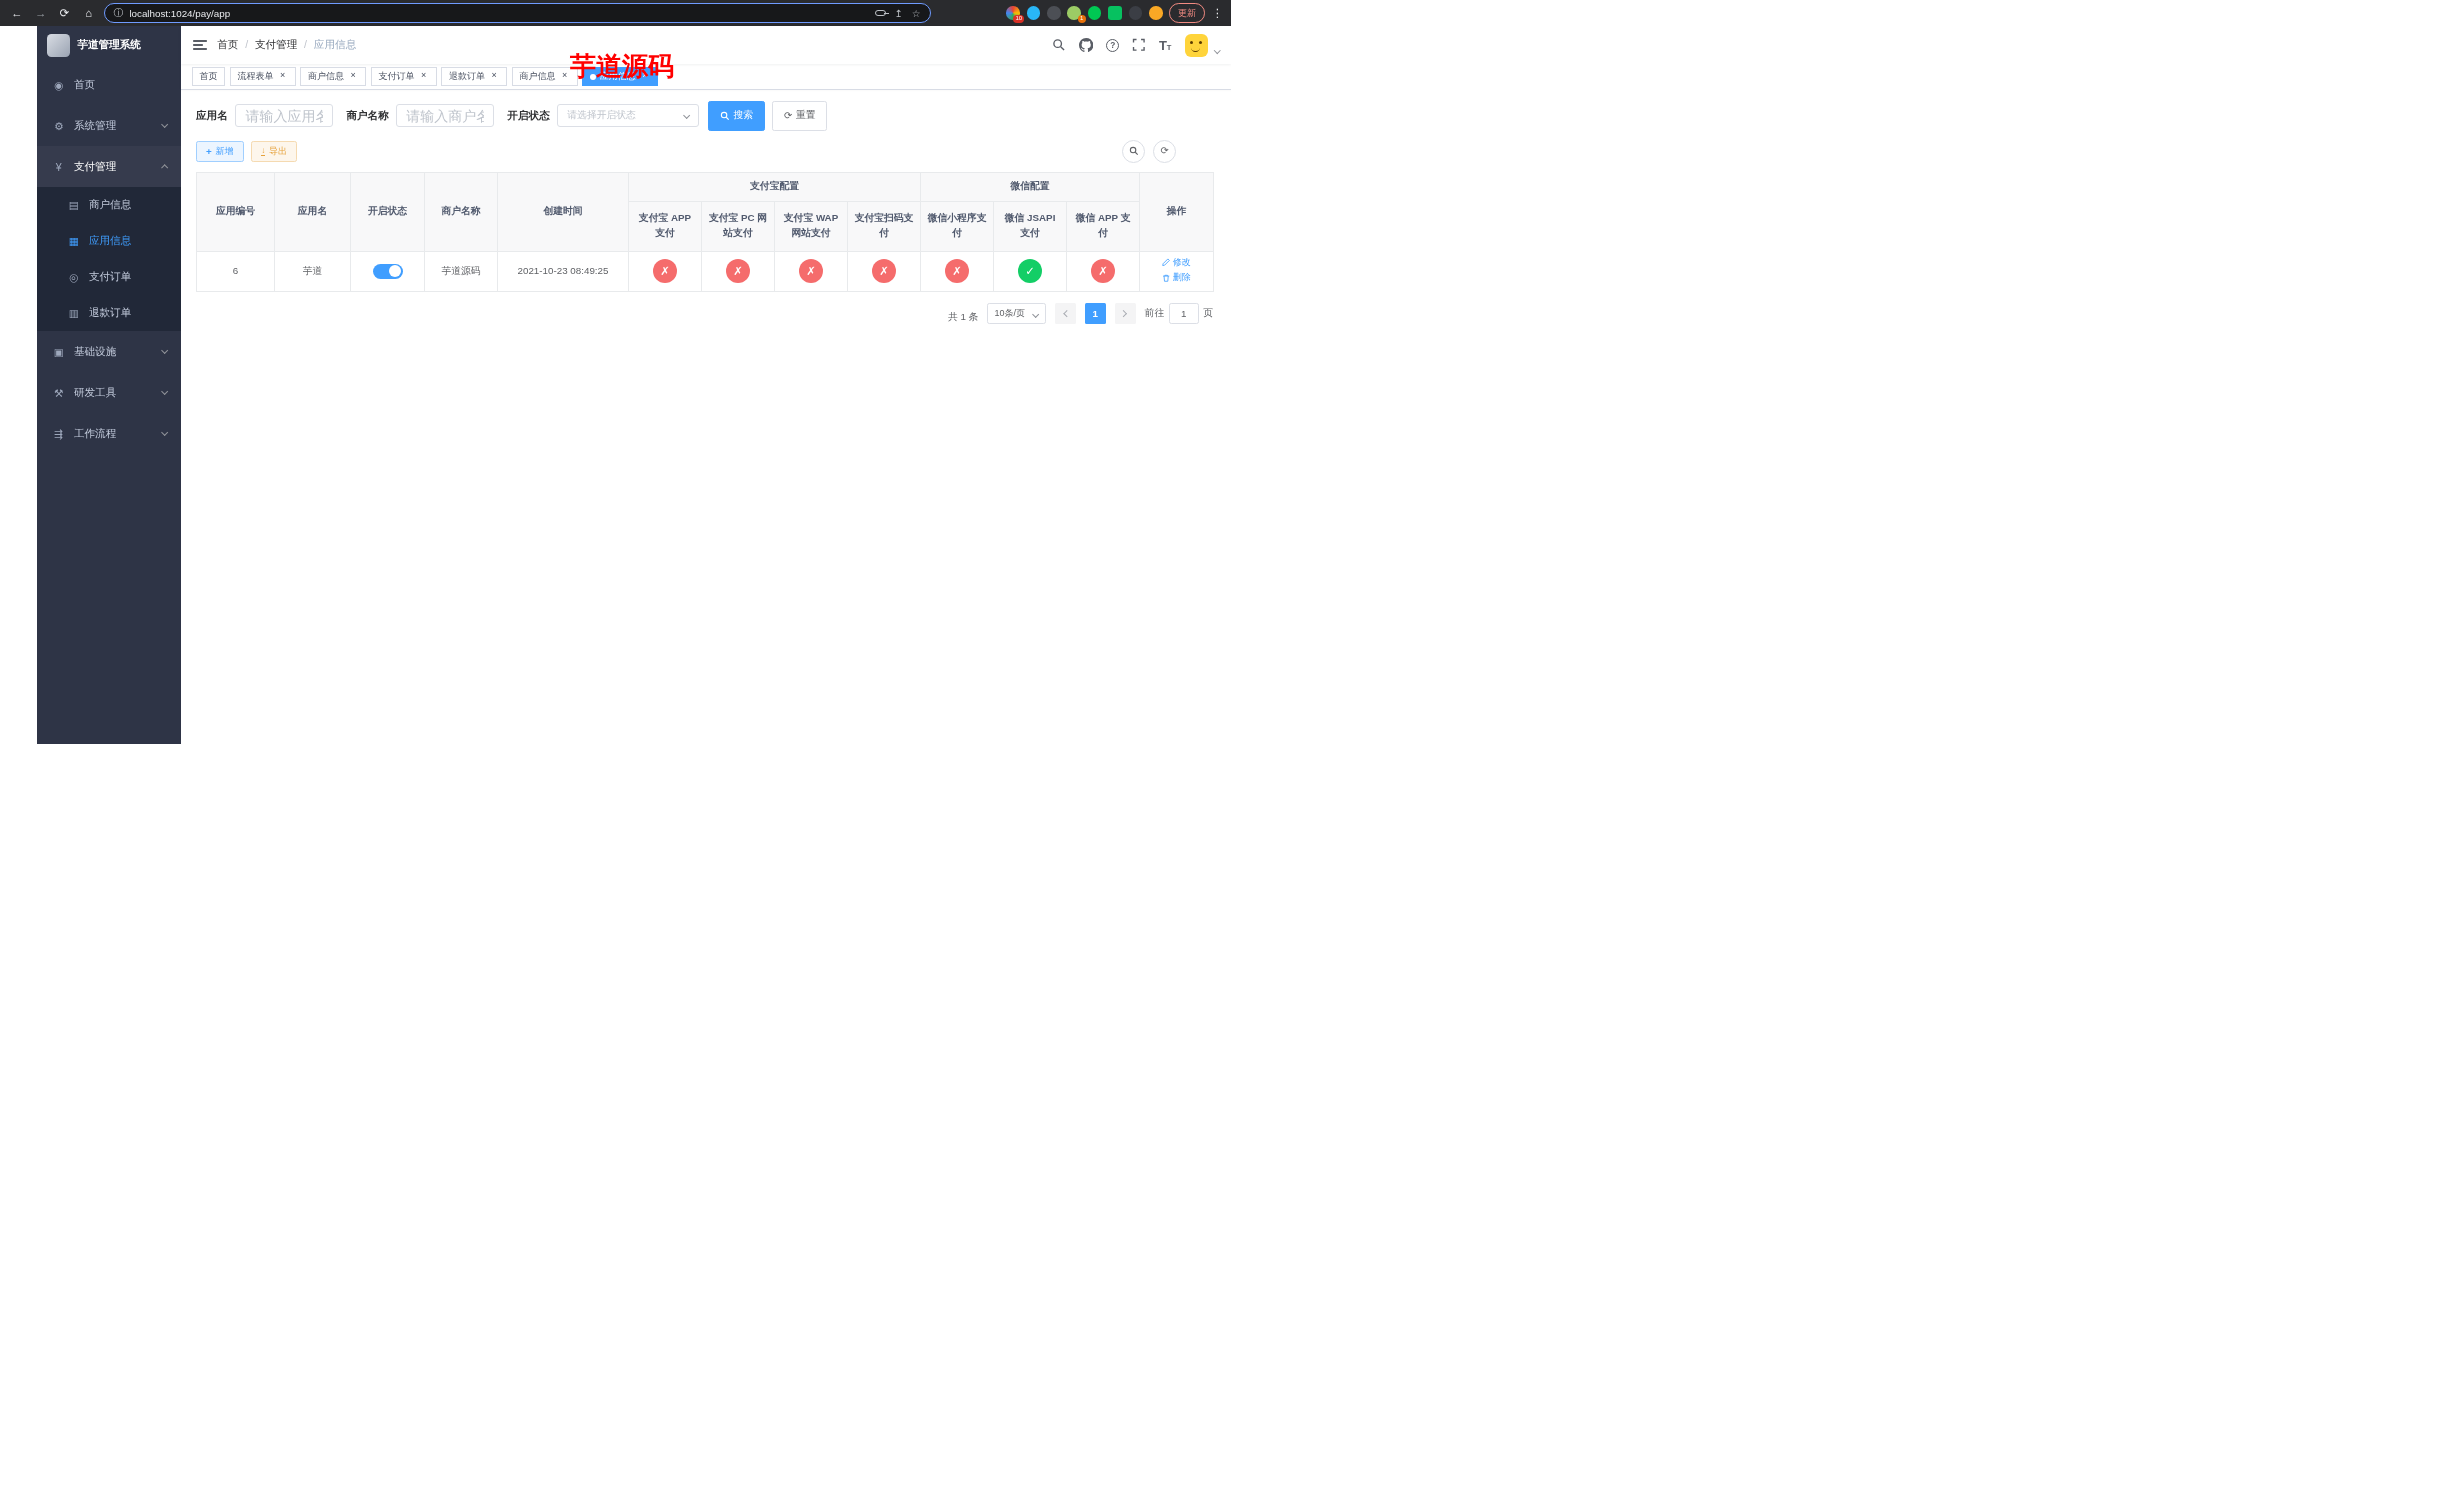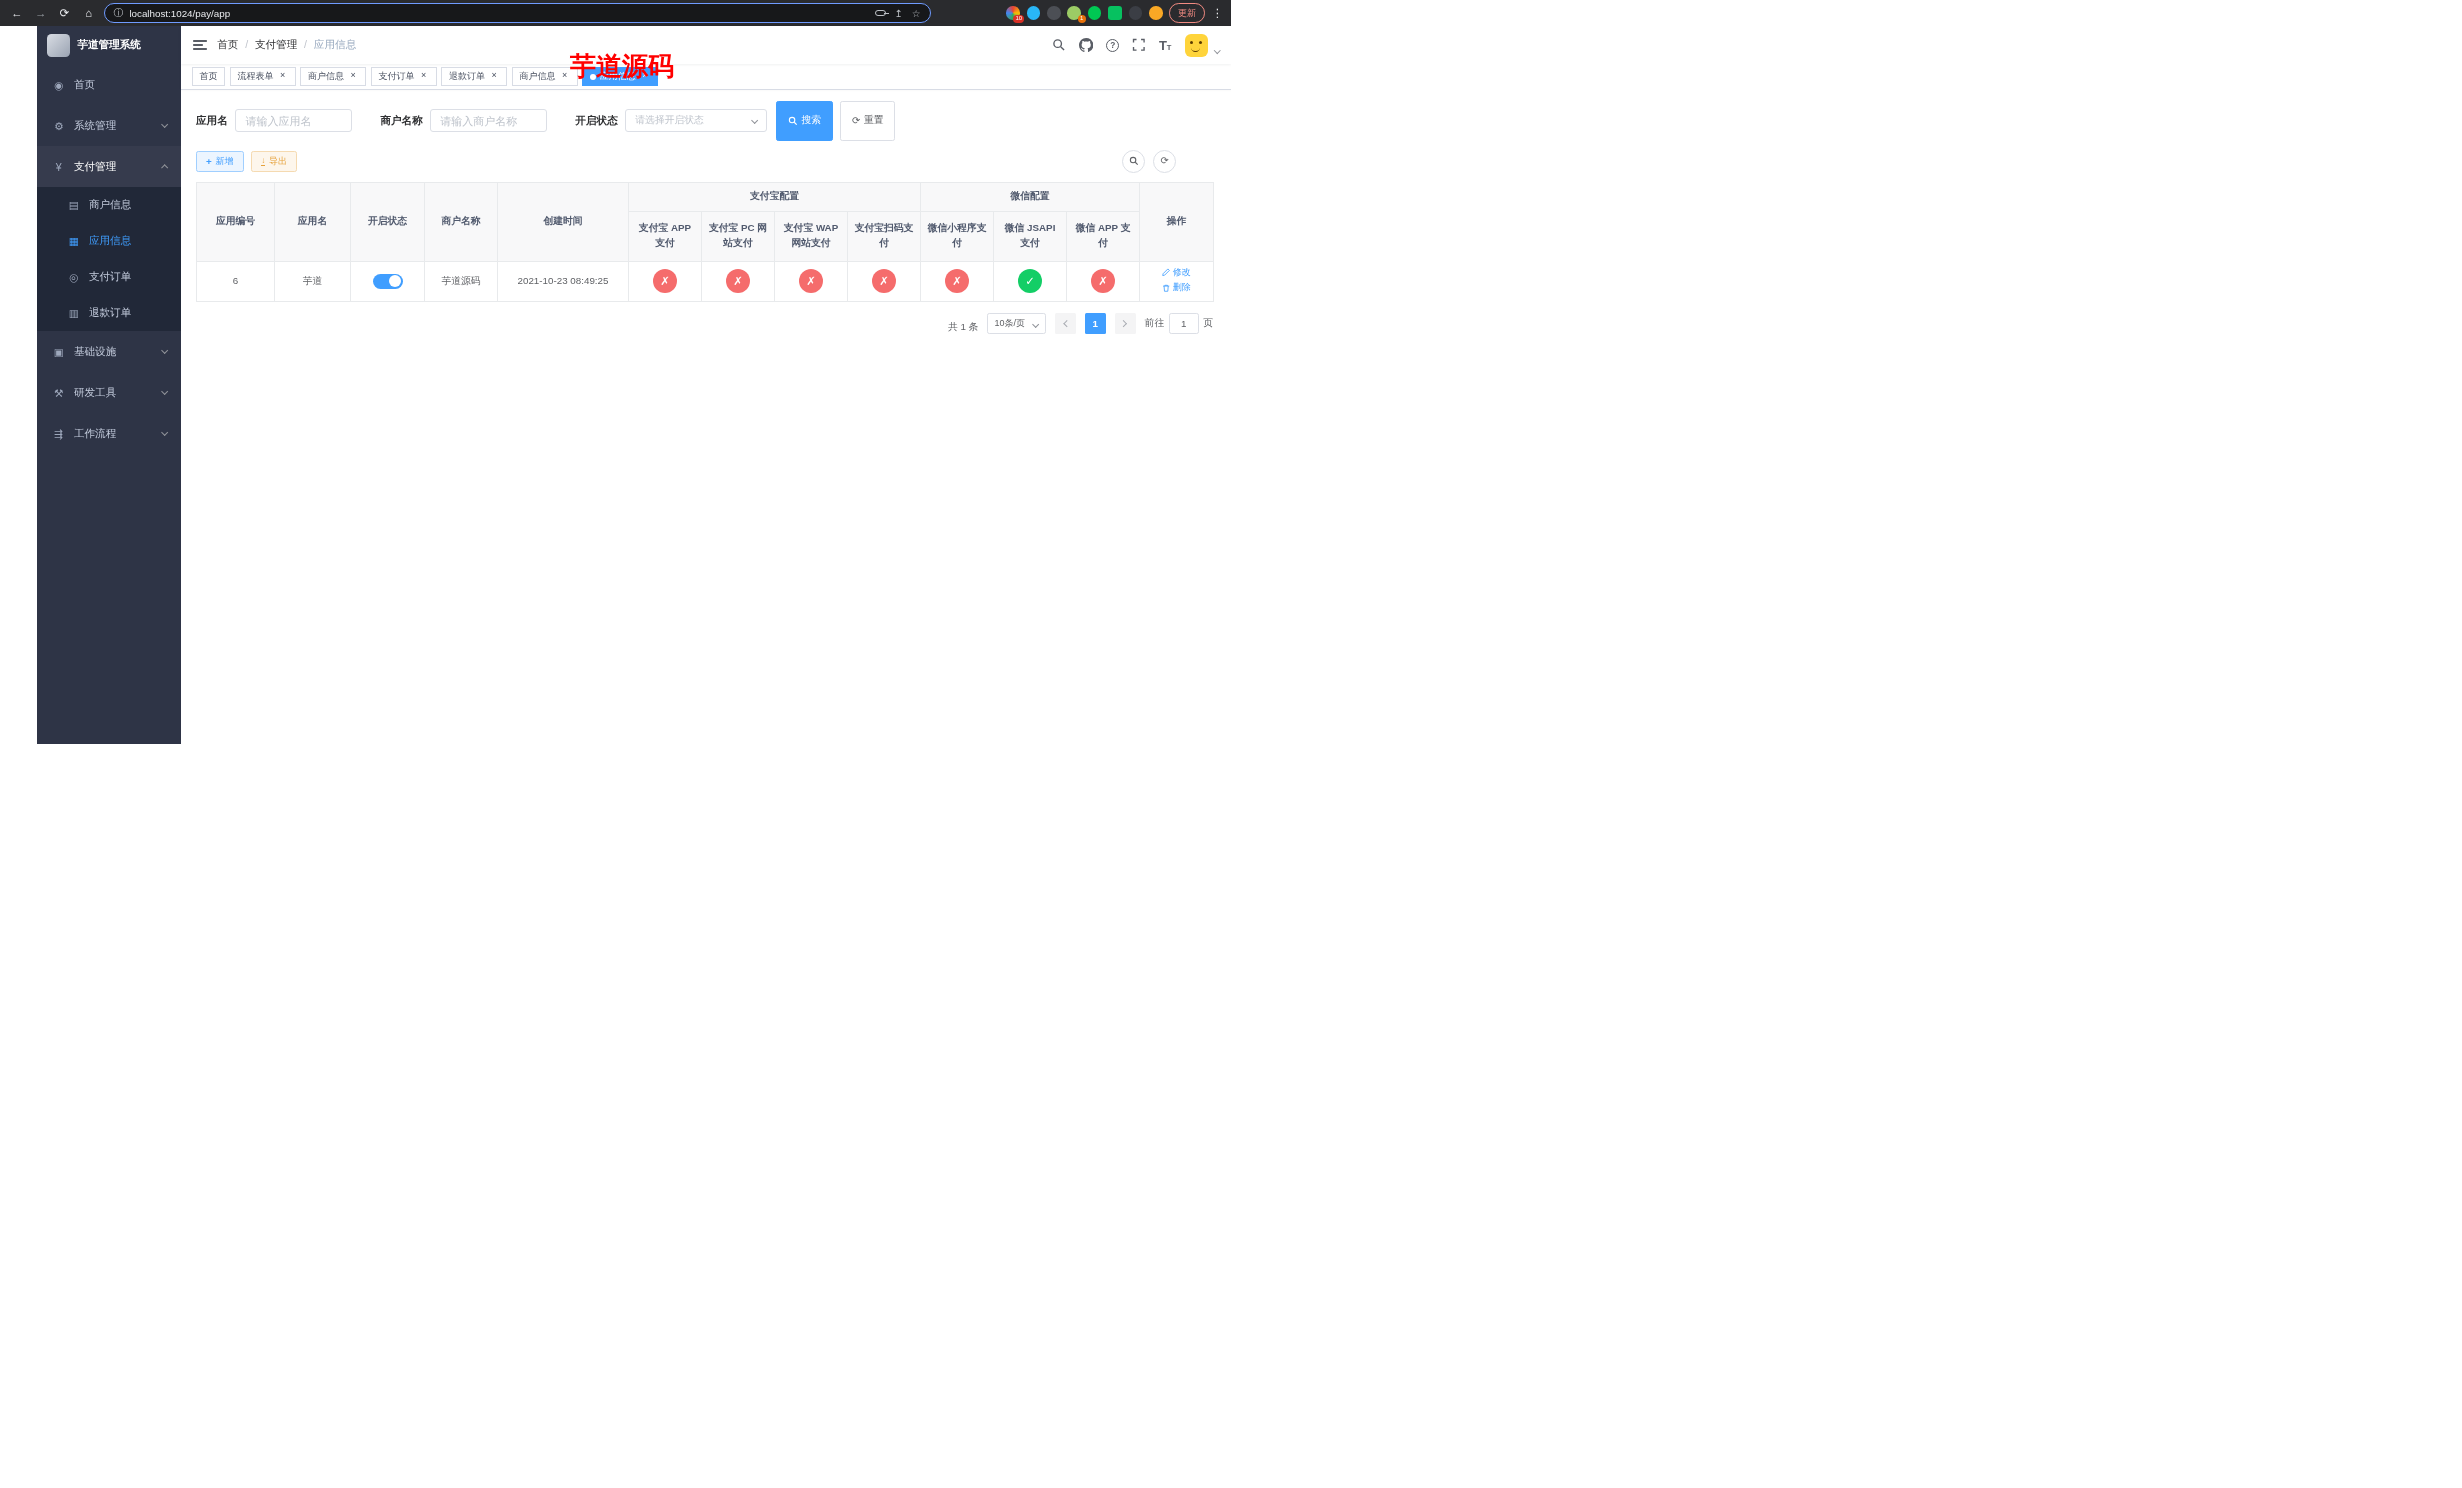--- a/index.html
+++ b/index.html
@@ -68,25 +68,25 @@
   .tag .dot { width:6px; height:6px; border-radius:50%; background:#fff; display:none; }
   .tag.active { background:#409eff; border-color:#409eff; color:#fff; }
   .tag.active .dot { display:inline-block; }
   .tag .x { font-size:9px; width:10.6px; height:10.6px; line-height:9.8px; text-align:center; border-radius:50%; }
   .tag .x::before { content:"×"; }
 
   
   .content { padding:10.6px 55px 0 15px; }
   .filter { display:flex; align-items:center; margin-bottom:9px; font-size:10.6px; }
   .filter label { font-weight:700; color:#303133; margin-right:7.6px; }
-  .f-input { height:23px; width:117px; border:0.8px solid #dcdfe6; border-radius:3px; padding:0 9px; font-size:11px; color:#606266; outline:none; margin-right:28px; font-family:inherit; }
+  .f-input { height:23px; width:98px; border:0.8px solid #dcdfe6; border-radius:3px; padding:0 9px; font-size:14px; color:#606266; outline:none; margin-right:13px; font-family:inherit; }
   .f-input::placeholder { color:#bfc4cc; }
   .f-select { height:23px; width:142px; border:0.8px solid #dcdfe6; border-radius:3px; padding:0 19.7px 0 9px; font-size:9.8px; color:#bfc4cc; display:flex; align-items:center; position:relative; margin-right:9px; cursor:pointer; }
   .f-select .chev { position:absolute; right:9px; top:8.3px; margin:0; }
-  .btn { height:40px; border-radius:2.3px; border:0.8px solid #dcdfe6; background:#fff; color:#606266; font-size:9.8px; display:inline-flex; align-items:center; gap:3.8px; padding:0 10.6px; cursor:pointer; font-family:inherit; }
+  .btn { height:30px; border-radius:2.3px; border:0.8px solid #dcdfe6; background:#fff; color:#606266; font-size:9.8px; display:inline-flex; align-items:center; gap:3.8px; padding:0 10.6px; cursor:pointer; font-family:inherit; }
   .btn.primary { background:#409eff; border-color:#409eff; color:#fff; margin-right:7.6px; }
   .reload-glyph { font-size:9.8px; line-height:1; }
 
   .toolbar { display:flex; align-items:center; gap:7.6px; margin:1.5px 0 9px; }
   .btn.mini { height:21px; font-size:9px; padding:0 9px; }
   .btn.plain-blue { background:#ecf5ff; border-color:#a0cfff; color:#409eff; }
   .btn.plain-warn { background:#fdf6ec; border-color:#f5dab1; color:#e6a23c; }
   .plus-ic { font-size:9.8px; font-weight:700; }
   .dl-ic { display:inline-block; border-bottom:1.1px solid #e6a23c; line-height:1; padding-bottom:0.8px; font-size:8.3px; }
   .tool-circles { margin-left:auto; display:flex; gap:7.6px; }

